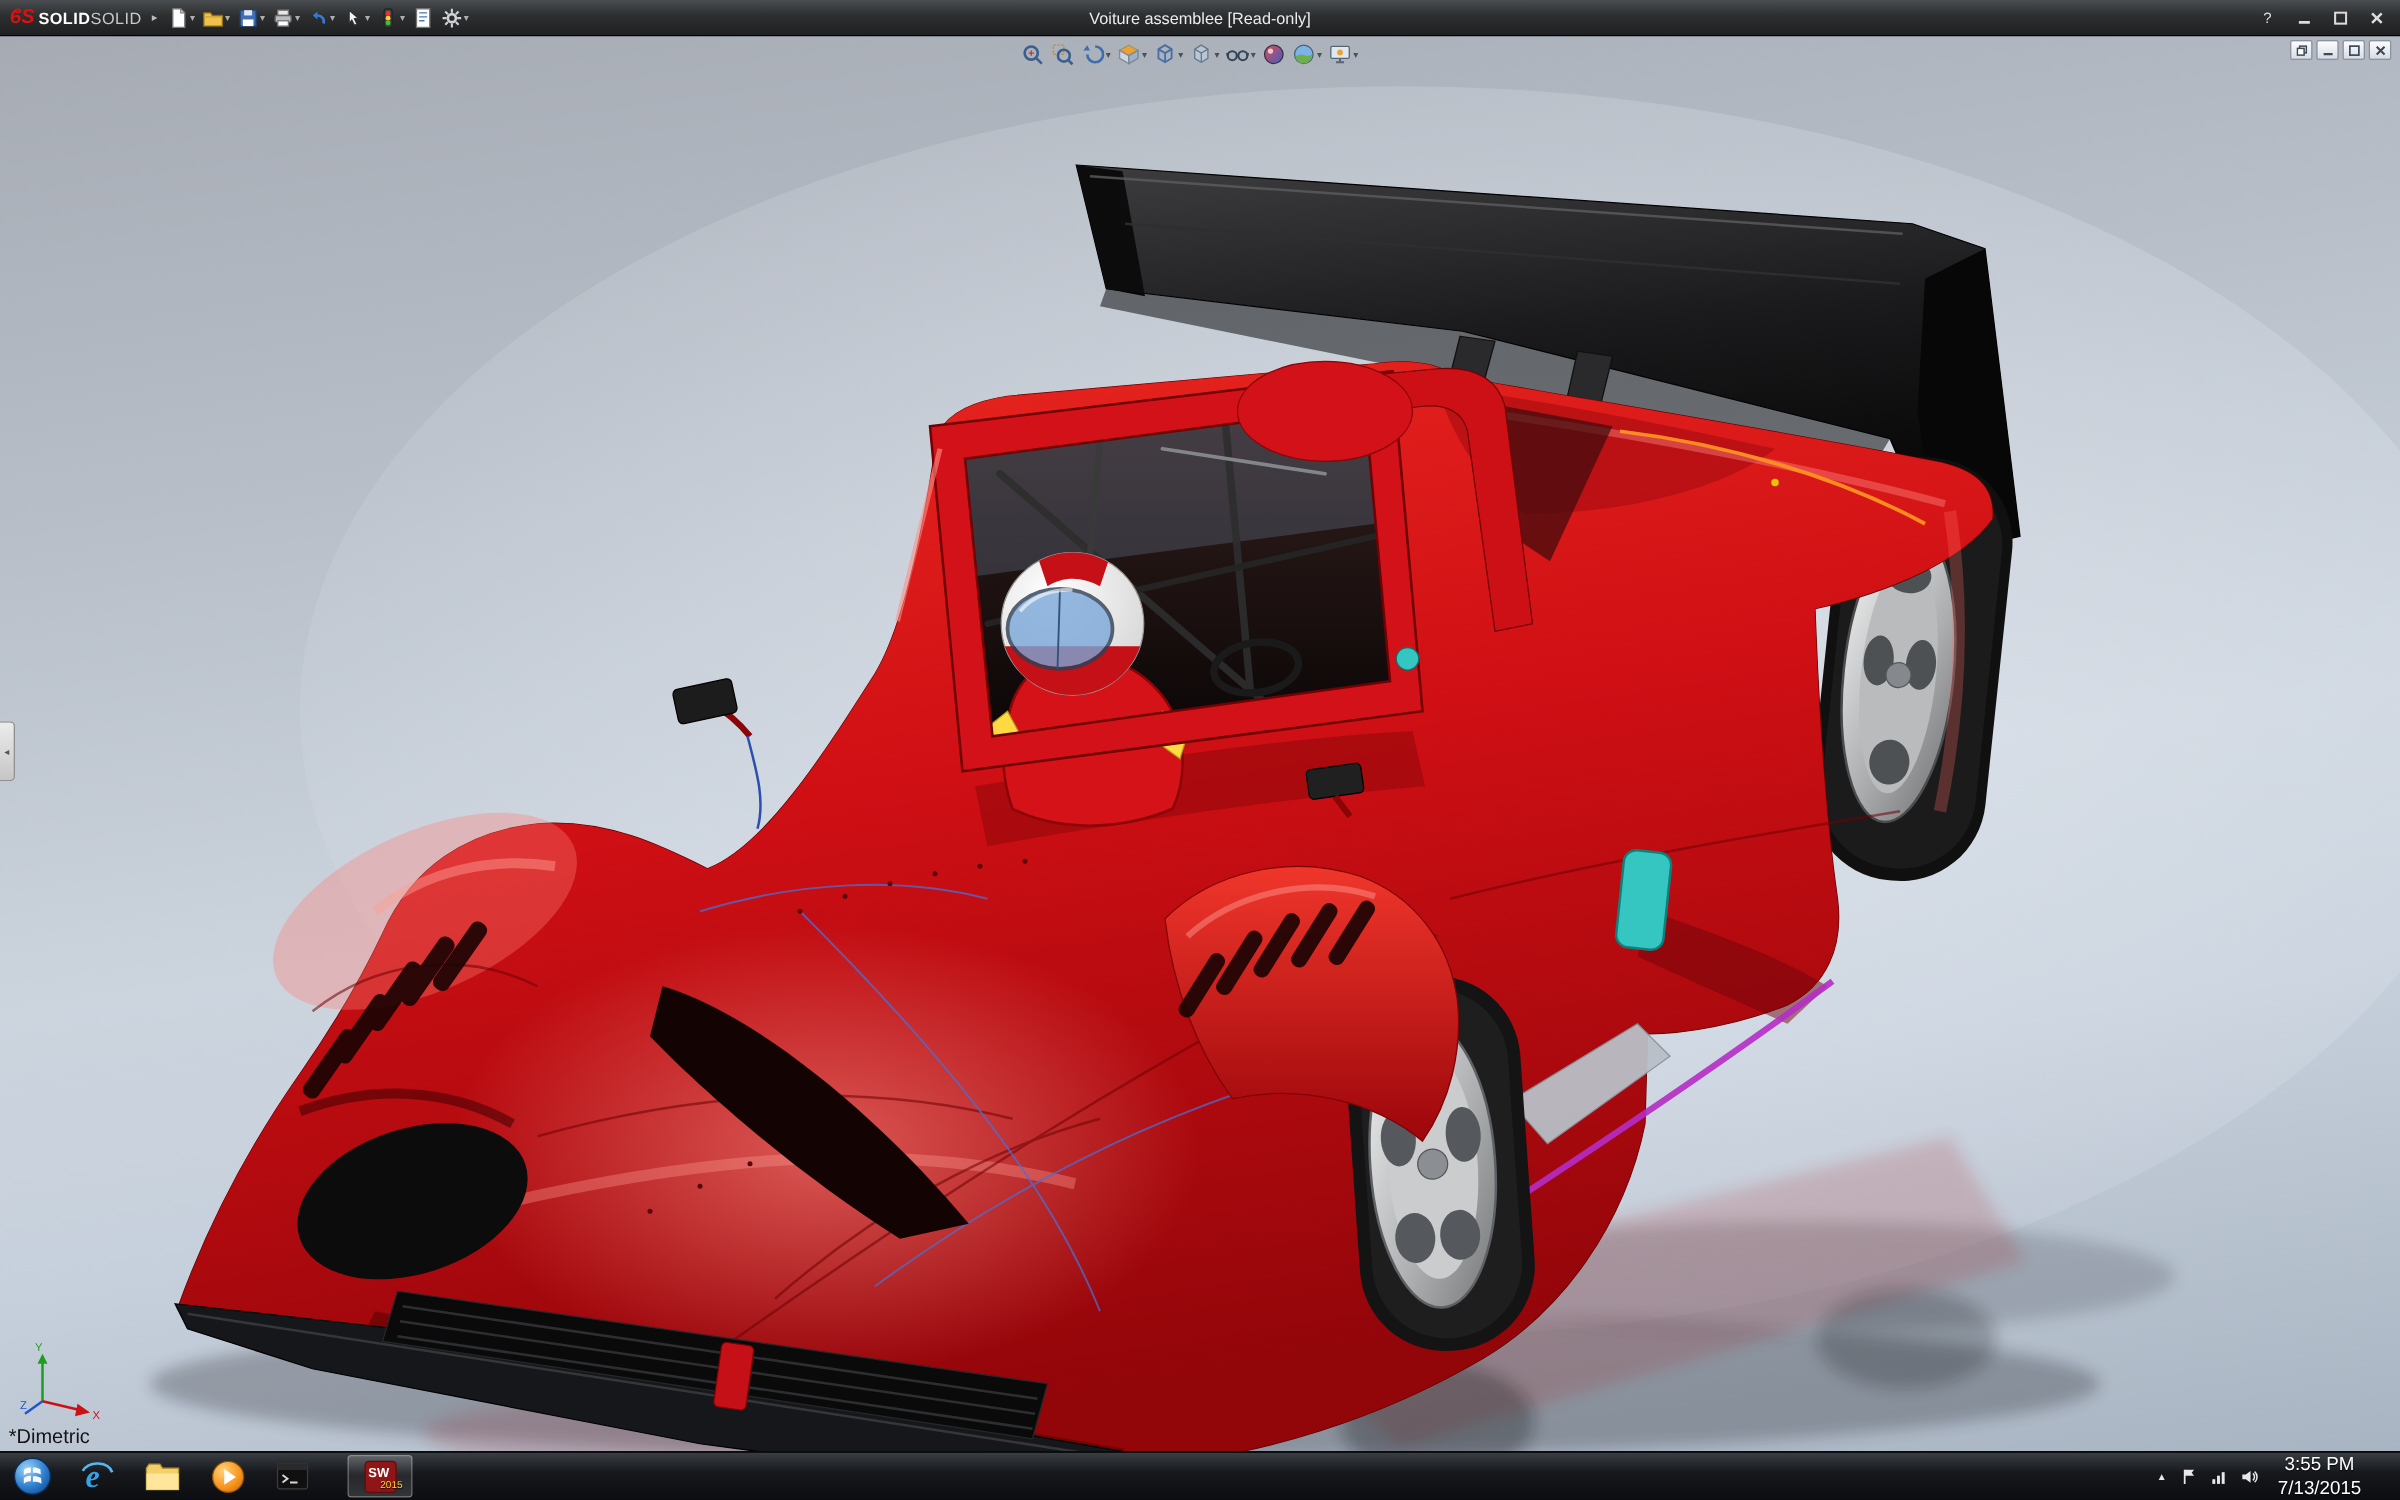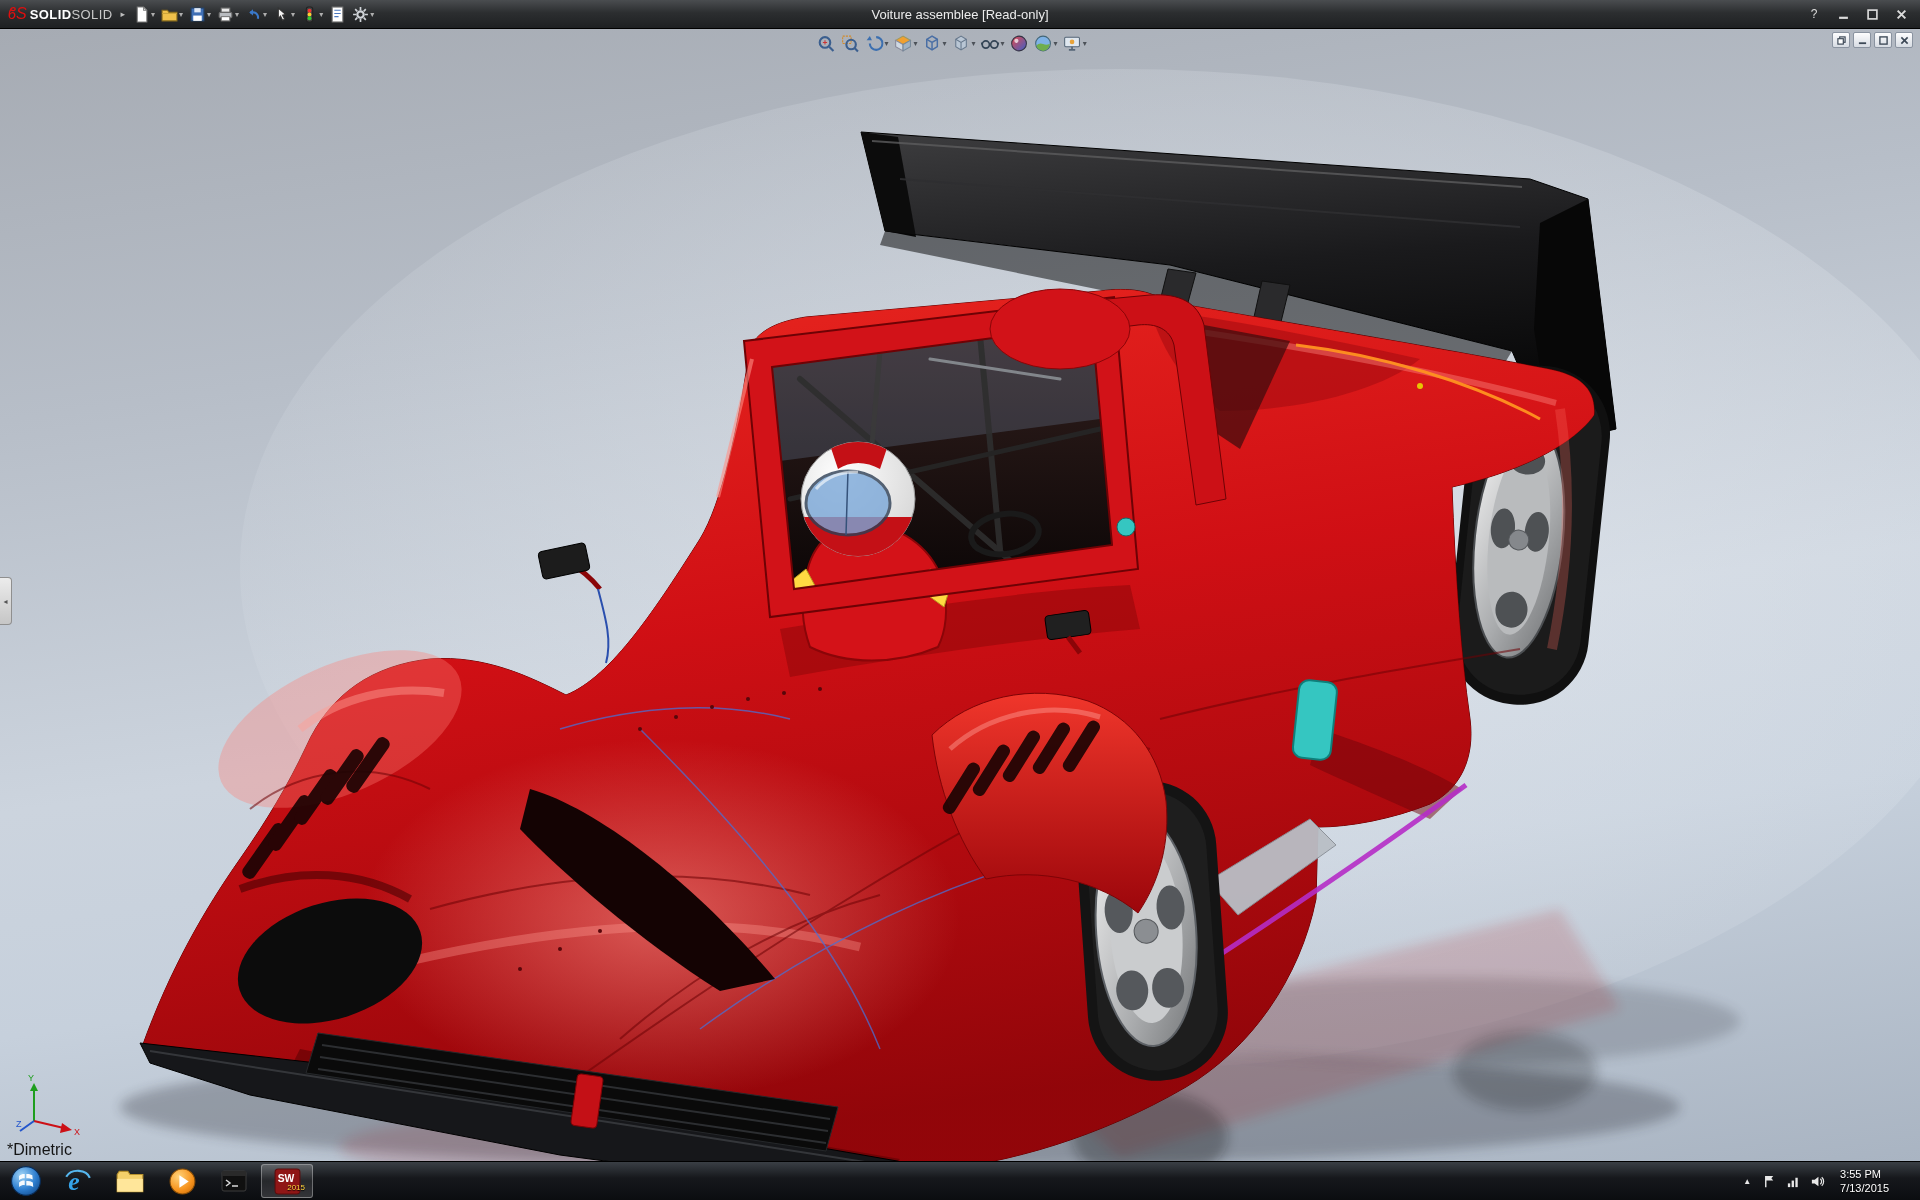--- a/index.html
+++ b/index.html
@@ -2,21 +2,21 @@
 <html style="--car-body-red: #d81118; --car-shadow-red: #7e0306; --car-highlight: #ff6a60; --wing-black: #141414; --accent-orange: #ff9220; --accent-cyan: #35c6c1; --accent-purple: #b52cc7; --helmet-visor-blue: #7aa7d8; --viewport-top: #a7acb4; --viewport-bottom: #aab5c3; --car-red: #d81118;"><head>
 <meta charset="utf-8">
 <style>
   *{margin:0;padding:0;box-sizing:border-box}
   html,body{width:1920px;height:1200px;overflow:hidden;font-family:"Liberation Sans",sans-serif}
   .app{width:1920px;height:1200px;display:flex;flex-direction:column;background:#000}
 
   
   .titlebar{height:29px;background:linear-gradient(#4a4d50,#2c2e30 45%,#1e2022);display:flex;align-items:center;position:relative;border-bottom:1px solid #000;flex:0 0 auto}
   .logo{display:flex;align-items:center;gap:3px;padding:0 6px 0 8px}
-  .logo-glyph{color:#e00f0f;font-weight:normal;font-style:italic;font-size:16px;line-height:1}
+  .logo-glyph{color:#e00f0f;font-weight:bold;font-style:italic;font-size:16px;line-height:1}
   .logo-text{font-size:13px;letter-spacing:.4px;color:#fff;font-weight:bold}
   .logo-text .lt{color:#c9c9c9;font-weight:normal}
   .menu-arrow{color:#bdbdbd;font-size:9px;margin:0 6px 0 2px}
   #main-toolbar{display:flex;align-items:center;gap:2px}
   .tb-btn{height:23px;display:flex;align-items:center;padding:0 2px;border-radius:2px}
   .tb-btn .ic svg{width:17px;height:17px;display:block}
   .dd{font-size:8px;color:#aeaeae;margin-left:1px}
   .title{position:absolute;left:50%;transform:translateX(-50%);font-size:13px;color:#ececec;white-space:nowrap}
   .win-controls{margin-left:auto;display:flex;align-items:center;gap:15px;padding-right:12px}
   .win-ctrl{color:#dcdcdc;font-size:12px;display:flex;align-items:center;justify-content:center;min-width:14px;height:16px}
@@ -34,26 +34,26 @@
   .doc-btn{width:18px;height:16px;border:1px solid #8a93a0;background:linear-gradient(#fdfdfe,#d7dce3);display:flex;align-items:center;justify-content:center;border-radius:2px;color:#3c4856}
   .doc-btn svg{width:9px;height:9px;display:block}
   .view-label{position:absolute;left:7px;bottom:2px;font-size:16px;color:#141414}
   .triad{position:absolute;left:16px;bottom:24px}
   .flyout-tab{position:absolute;left:0;top:548px;width:12px;height:48px;background:linear-gradient(#ececec,#c6c6c6);border:1px solid #8f8f8f;border-left:none;border-radius:0 4px 4px 0;display:flex;align-items:center;justify-content:center;font-size:8px;color:#555}
 
   
   .taskbar{height:39px;flex:0 0 auto;background:linear-gradient(#3a3f45,#16181c 42%,#0b0d10);border-top:1px solid #000;display:flex;align-items:stretch;position:relative}
   .task-item{width:52px;display:flex;align-items:center;justify-content:center;position:relative}
   .task-item svg{display:block}
-  .task-item.active{background:linear-gradient(rgba(255,255,255,.22),rgba(255,255,255,.08) 50%,rgba(255,255,255,.16));border:1px solid rgba(255,255,255,.32);border-radius:3px;margin:2px 1px}
+  .task-item.active{background:linear-gradient(rgba(255,255,255,.22),rgba(255,255,255,.08) 50%,rgba(255,255,255,.16));border:1px solid rgba(255,255,255,.32);border-radius:3px;margin:2px 18px}
   .task-badge{position:absolute;right:7px;bottom:5px;font-size:8px;font-weight:normal;color:#ffd23c;text-shadow:0 1px 1px #000}
   .tray{margin-left:auto;display:flex;align-items:center;gap:9px;padding-right:3px}
   .tray-arrow{color:#e8e8e8;font-size:8px;padding:0 2px}
   .tray-ic svg{width:15px;height:15px;display:block}
-  .clock{font-size:11px;color:#fff;text-align:left;line-height:1.3;text-shadow:0 1px 1px #000;padding:0 6px}
+  .clock{font-size:15px;color:#fff;text-align:center;line-height:1.3;text-shadow:0 1px 1px #000;padding:0 6px}
   .show-desktop{width:13px;border-left:1px solid #000;background:linear-gradient(90deg,#1d2024,#2d3136);box-shadow:inset 1px 0 0 rgba(255,255,255,.15)}
 </style>
 </head>
 <body>
 
 <div class="app">
 
   <div class="titlebar">
     <div class="logo">
       <span class="logo-glyph">ϐS</span>

